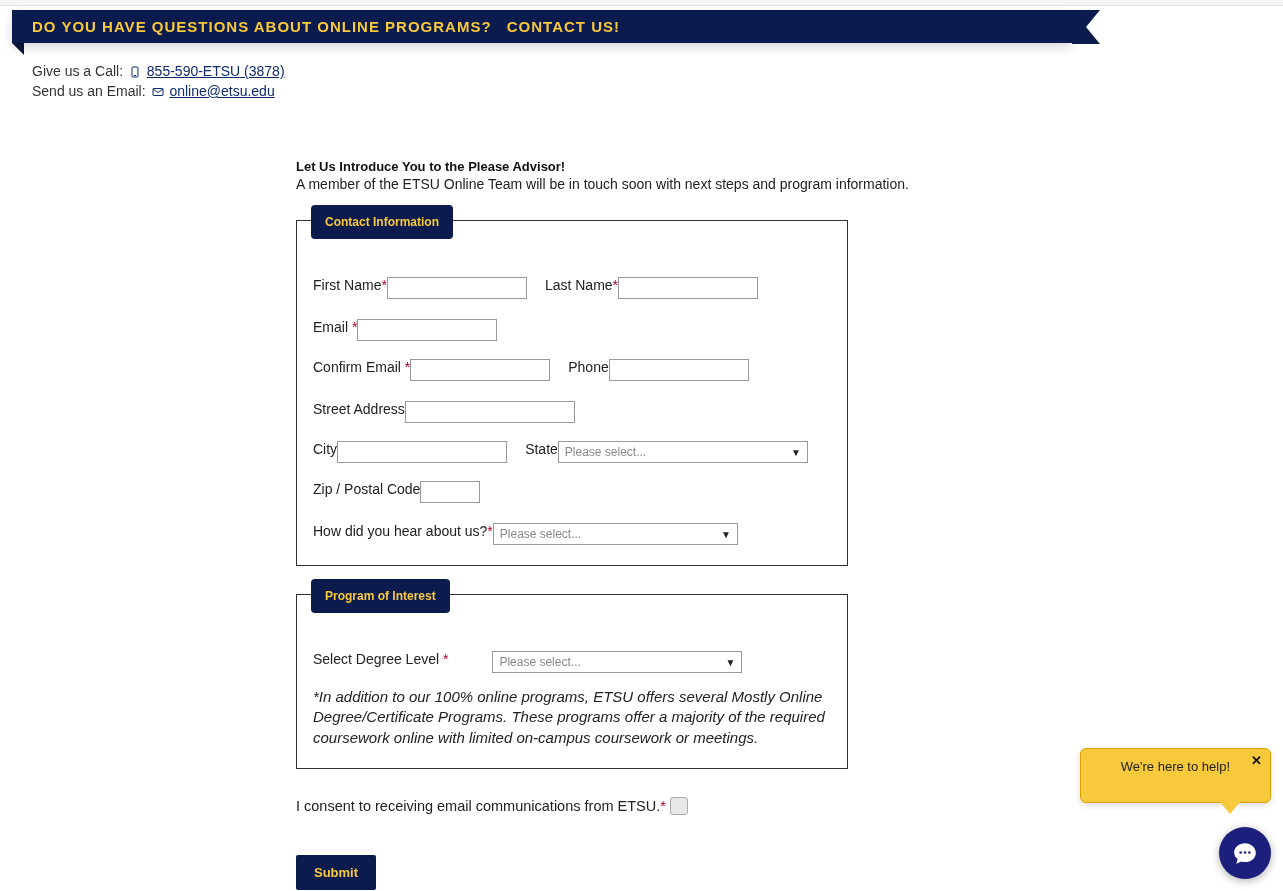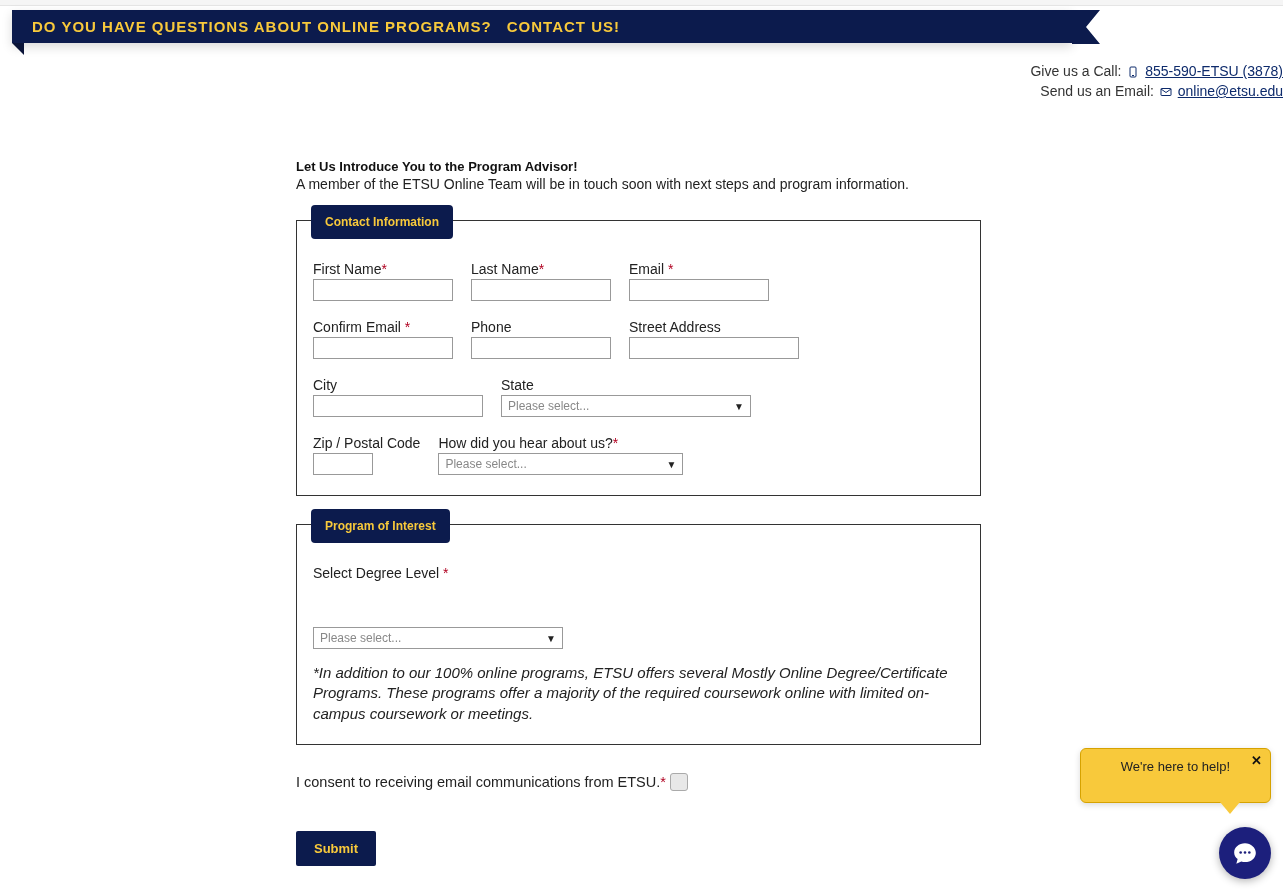--- a/index.html
+++ b/index.html
@@ -48,21 +48,21 @@
     height: 34px;
     background: #0c1b4d;
     clip-path: polygon(0 0, 100% 0, 50% 50%, 100% 100%, 0 100%);
   }
   
   .contact-lines {
     margin: 20px 0 0 32px;
     font-size: 14px;
     color: #333;
   }
-  .contact-lines .line { margin-bottom: 4px; text-align: right; }
+  .contact-lines .line { margin-bottom: 4px; }
   .contact-lines a { color: #0d2a6b; text-decoration: underline; }
   .small-icon {
     display: inline-block;
     width: 12px; height: 14px;
     vertical-align: -2px;
     margin: 0 2px;
   }
   
   .form-area {
     width: 870px;
@@ -76,38 +76,38 @@
   }
   .intro-text {
     font-size: 14px;
     color: #222;
     margin-bottom: 28px;
   }
   
   fieldset.section {
     border: 1px solid #333;
     position: relative;
-    padding: 40px 16px 20px 16px;
+    padding: 56px 16px 20px 16px;
     margin-bottom: 28px;
-    width: 685px;
+    width: 552px;
   }
   .legend-badge {
     position: absolute;
     top: -16px;
     left: 14px;
     background: #0c1b4d;
     color: #f8c93b;
     font-size: 12px;
     font-weight: bold;
     padding: 10px 14px;
     border-radius: 4px;
   }
   
   .row { display: flex; flex-wrap: wrap; gap: 20px 18px; margin-bottom: 18px; }
-  .field { display: flex; flex-direction: column; }
+  .field { display: flex; }
   .field label {
     font-size: 14px;
     color: #222;
     margin-bottom: 2px;
   }
   .req { color: #b00020; }
   .field input[type="text"] {
     height: 22px;
     border: 1px solid #999;
     padding: 2px 4px;
@@ -264,21 +264,21 @@
       <svg viewBox="0 0 24 24" fill="none" stroke="#0d2a6b" stroke-width="2">
           <rect x="2" y="5" width="20" height="14" rx="1"></rect>
           <path d="M2 6l10 7 10-7"></path>
         </svg>
     </span>
     <a href="#">online@etsu.edu</a>
   </div>
 </div>
 
 <div class="form-area">
-  <div class="intro-heading">Let Us Introduce You to the Program Advisor!</div>
+  <div class="intro-heading">Let Us Introduce You to the Please Advisor!</div>
   <div class="intro-text">A member of the ETSU Online Team will be in touch soon with next steps and program information.</div>
 
   
   <fieldset class="section">
     <div class="legend-badge">Contact Information</div>
 
     <div class="row">
       <div class="field">
         <label><span>First Name</span><span class="req">*</span></label>
         <input type="text" class="w-140" style="">

